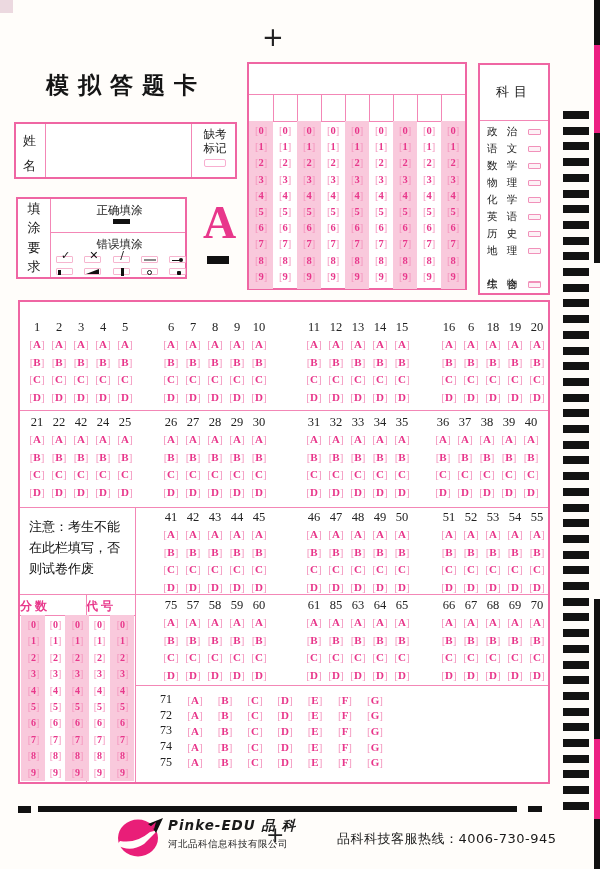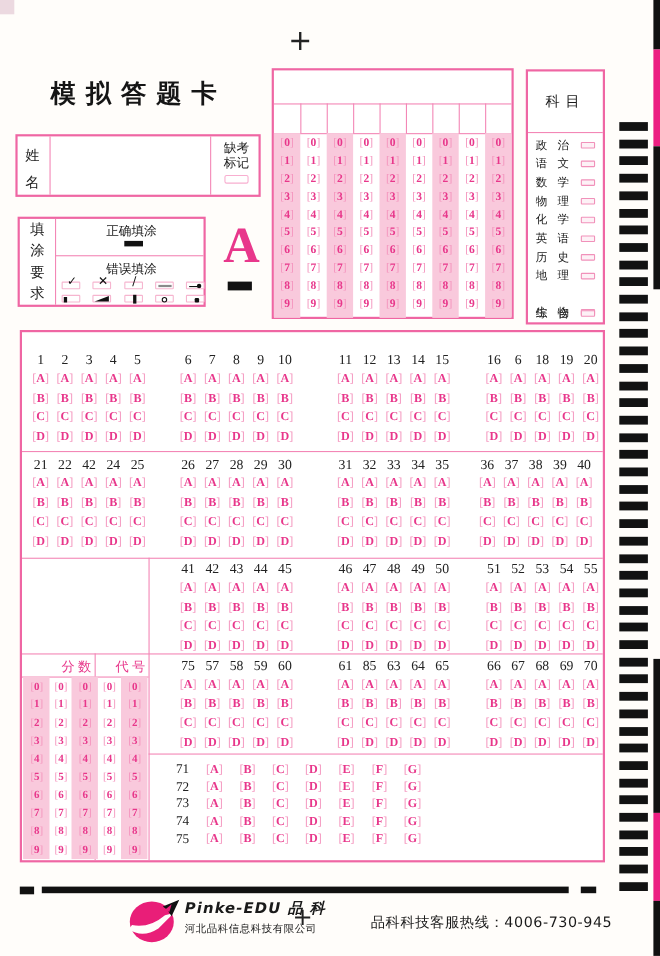--- a/index.html
+++ b/index.html
@@ -68,21 +68,21 @@
   .mainbox{left:18px;top:300px;width:532px;height:484px;background:#fff}
   .qgroup{position:absolute;width:112px}
   .qnumrow{display:flex}
   .qnumrow span{width:22px;text-align:center;font-size:12.5px;color:#222}
   .optrow{display:flex;height:17.8px;align-items:center}
   .opt{width:22px;text-align:center;font-size:11px;font-weight:bold;color:var(--pink-text)}
   .qline{position:absolute;display:flex;align-items:center;height:15.6px;left:128px}
   .qline .no{width:24px;text-align:right;font-size:12px;color:#222;margin-right:8px}
   .qline .opt{width:30px;font-size:11px}
   .note{position:absolute;left:9px;top:214px;width:102px;font-size:13px;line-height:21px;color:#111}
-  .scorehead{position:absolute;font-size:12px;font-weight:400;color:var(--pink-text);text-align:right;letter-spacing:3px}
+  .scorehead{position:absolute;font-size:12px;font-weight:700;color:var(--pink-text);text-align:left;letter-spacing:3px}
   
   .mark{position:absolute;left:563px;width:26px;height:8px;background:#121212}
   .edge{position:absolute;left:594px;width:6px}
   
   .rule-sq{left:18px;top:806px;width:13px;height:7px;background:#111}
   .rule-bar{left:38px;top:806px;width:479px;height:6px;background:#111}
   .rule-dash{left:528px;top:806px;width:14px;height:6px;background:#111}
   .brand{left:168px;top:817px;font-size:13.5px;font-weight:bold;font-style:italic;letter-spacing:1px}
   .company{left:168px;top:838px;font-size:9.5px;letter-spacing:.5px}
   .hotline{left:337px;top:830px;font-size:13px;font-weight:500;letter-spacing:.5px}
@@ -317,20 +317,21 @@
     </div>
 </div>
 
 <div class="abs pinkbox mainbox">
   <div class="hline" style="left:0;top:108px;width:528px"></div>
   <div class="hline" style="left:0;top:205px;width:528px"></div>
   <div class="hline" style="left:0;top:292px;width:528px"></div>
   <div class="hline" style="left:115px;top:383px;width:413px"></div>
   <div class="vline" style="left:115px;top:205px;height:275px"></div>
 
+  <div class="note">注意：考生不能在此栏填写，否则试卷作废</div>
 
   <div class="scorehead" style="left:0;top:296px;width:66px">分数</div>
   <div class="scorehead" style="left:66px;top:296px;width:49px">代号</div>
   <div class="vline" style="left:66px;top:292px;height:188px"></div>
   <div class="hline" style="left:0;top:313px;width:115px"></div>
   <div id="score-grid">
       <div class="shade" style="left:1px;top:313px;width:24px;height:166px"></div>
       <div class="digit serif" style="left:3px;top:317.0px;width:21px;font-size:10px"><span class="bk">[</span>0<span class="bk">]</span></div>
       <div class="digit serif" style="left:3px;top:333.4px;width:21px;font-size:10px"><span class="bk">[</span>1<span class="bk">]</span></div>
       <div class="digit serif" style="left:3px;top:349.8px;width:21px;font-size:10px"><span class="bk">[</span>2<span class="bk">]</span></div>

